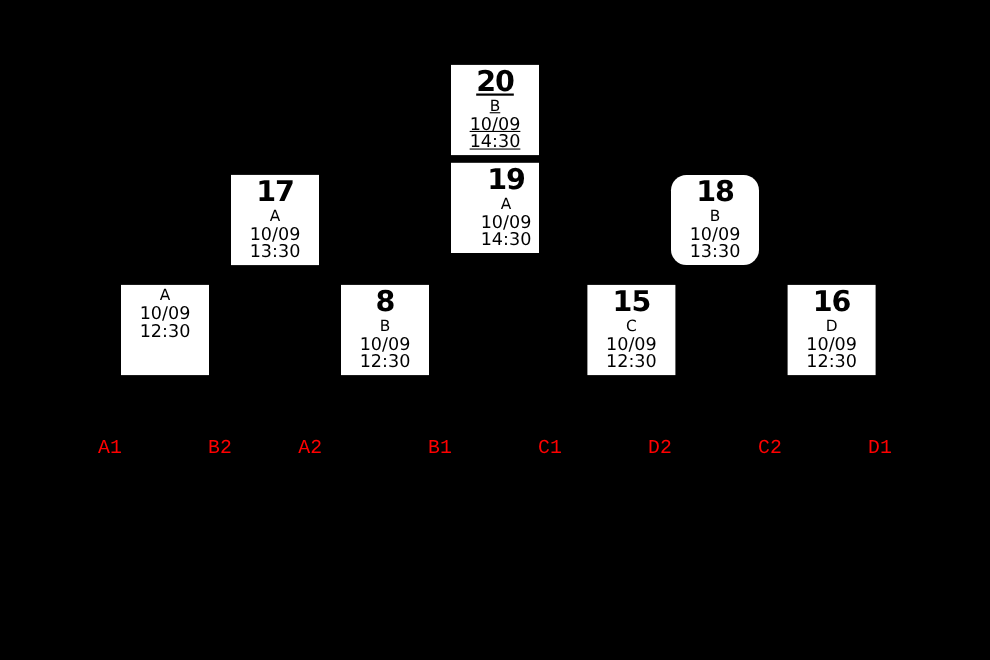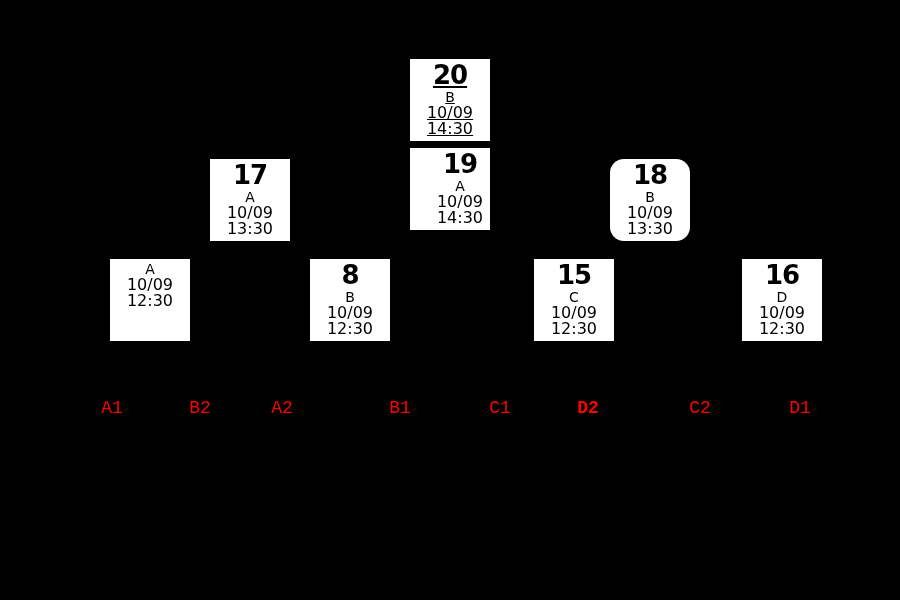--- a/index.html
+++ b/index.html
@@ -37,45 +37,45 @@
     line-height: 16px;
   }
   .match-date, .match-time {
     font-size: 16px;
     line-height: 16px;
   }
   
   .m13 { left: 110px; top: 259px; }
   .m14 { left: 310px; top: 259px; }
   .m15 { left: 498px; top: 259px; margin-left: 36px; }
-  .m16 { left: 742px; top: 259px; }
+  .m16 { left: 716px; top: 259px; }
   
   .m17 { left: 210px; top: 159px; text-align: center; }
   .m18 { left: 610px; top: 159px; border-radius: 14px; }
   
   .m19 { left: 410px; top: 148px; padding-left: 20px; }
   .m20 { left: 410px; top: 59px; text-decoration: underline; }
 
   .seed {
     position: absolute;
     top: 399px;
     width: 60px;
     margin-left: -30px;
     text-align: center;
     font-family: "Liberation Mono", "DejaVu Sans Mono", monospace;
     font-size: 18px;
     line-height: 18px;
     color: #ff0000;
   }
-  .s0 { left: 112px; }
+  .s0 { left: 100px; }
   .s1 { left: 200px; }
   .s2 { left: 282px; }
   .s3 { left: 400px; }
   .s4 { left: 500px; }
-  .s5 { left: 588px; font-weight: bold; }
+  .s5 { left: 600px; }
   .s6 { left: 700px; }
   .s7 { left: 800px; }
 </style>
 </head>
 <body>
 
 <div class="stage">
 
   <div class="match-box m20">
     <div class="match-number">20</div>

